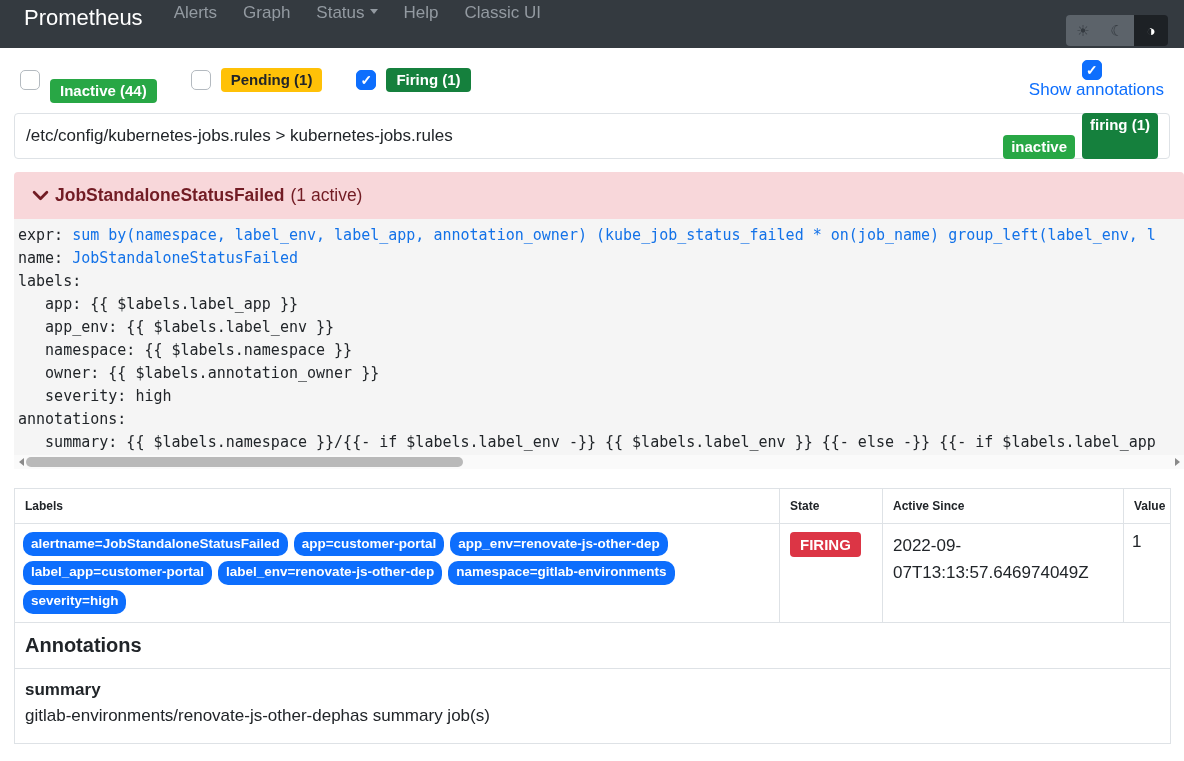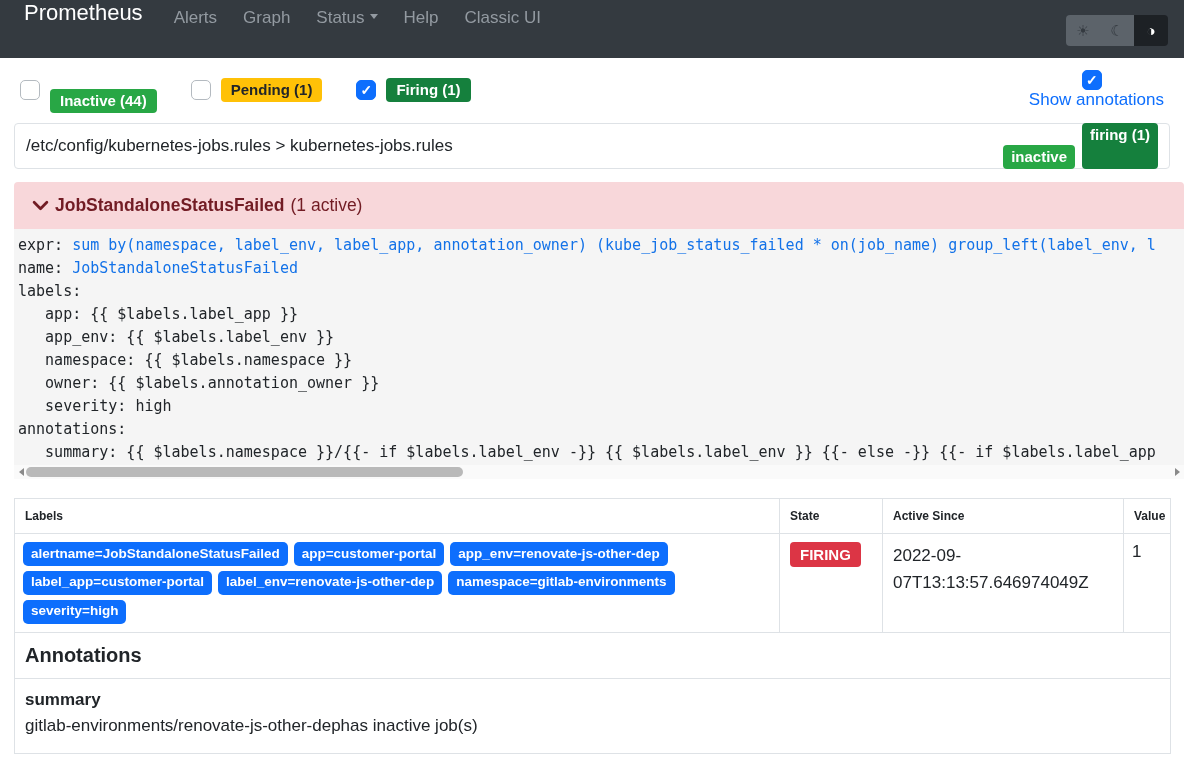--- a/index.html
+++ b/index.html
@@ -1,20 +1,20 @@
 <!DOCTYPE html>
 <html><head>
 <meta charset="utf-8">
 <style>
   * { margin:0; padding:0; box-sizing:border-box; }
   html,body { width:1184px; height:761px; overflow:hidden; background:#fff;
     font-family:"Liberation Sans", sans-serif; color:#212529; }
 
   
-  .navbar { height:58px; background:#343a40; display:flex; align-items:flex-start;
+  .navbar { height:48px; background:#343a40; display:flex; align-items:flex-end;
     padding:0 16px 17px 24px; position:relative; }
   .brand { color:#fff; font-size:22px; margin-right:18px; text-decoration:none; cursor:pointer; }
   .nav-links { display:flex; align-items:center; }
   .nav-link { color:#939aa1; font-size:17px; padding:8px 13px; text-decoration:none; cursor:pointer; }
   .caret-down { display:inline-block; width:0; height:0; margin-left:5px;
     border:4px solid transparent; border-top:5px solid #939aa1; vertical-align:middle; }
   .theme-group { position:absolute; right:16px; top:15px; display:flex; border-radius:4px; overflow:hidden; }
   .theme-btn { width:34px; height:31px; border:0; background:#5c636a; color:#343a40;
     font-size:15px; display:flex; align-items:center; justify-content:center; cursor:pointer; }
   .theme-btn.active { background:#1d2125; color:#fff; }
@@ -65,21 +65,21 @@
     background:#b9b9b9; border-radius:5px; cursor:grab; }
 
   
   table.alerts { margin:19px 14px 0 14px; width:1156px; border-collapse:collapse; table-layout:fixed; }
   table.alerts th, table.alerts td { border:1px solid #dee2e6; vertical-align:top; text-align:left; }
   table.alerts th { font-size:12px; font-weight:bold; padding:10px 10px; }
   col.c-labels { width:765px; } col.c-state { width:103px; } col.c-since { width:241px; } col.c-value { width:47px; }
   td.labels-cell { padding:8px 8px; }
   .labels-wrap { display:flex; flex-wrap:wrap; gap:5px 6px; }
   .lbl-badge { background:#0d6efd; color:#fff; font-weight:bold; font-size:13.5px;
-    padding:4.5px 8px; border-radius:5px; line-height:1.1; white-space:nowrap; }
+    padding:4.5px 8px; border-radius:10px; line-height:1.1; white-space:nowrap; }
   td.state-cell { padding:8px 10px; }
   .state-badge { display:inline-block; background:#dc3545; color:#fff; font-weight:bold;
     font-size:15px; padding:4px 10px; border-radius:4px; }
   td.since-cell { padding:8px 10px; font-size:17px; line-height:1.6; overflow-wrap:break-word; }
   td.value-cell { padding:8px 8px; font-size:17px; }
   td.annot-title-cell { padding:11px 10px; font-size:20px; font-weight:bold; }
   td.annot-cell { padding:8px 10px 14px 10px; font-size:17px; line-height:1.55; }
   .annot-key { font-weight:bold; }
 </style>
 </head>
@@ -200,17 +200,17 @@
       </td>
       <td class="since-cell">2022-09-07T13:13:57.646974049Z</td>
       <td class="value-cell">1</td>
     </tr>
     <tr>
       <td class="annot-title-cell" colspan="4">Annotations</td>
     </tr>
     <tr>
       <td class="annot-cell" colspan="4">
         <div class="annot-key">summary</div>
-        <div class="annot-value">gitlab-environments/renovate-js-other-dephas inactive job(s)</div>
+        <div class="annot-value">gitlab-environments/renovate-js-other-dephas summary job(s)</div>
       </td>
     </tr>
   </tbody>
 </table>
 
 </body></html>

